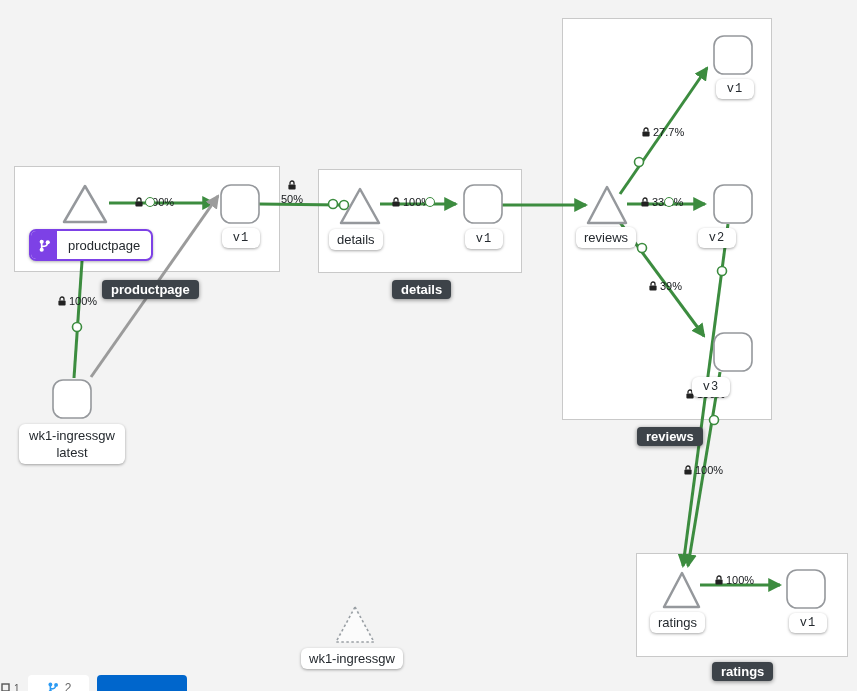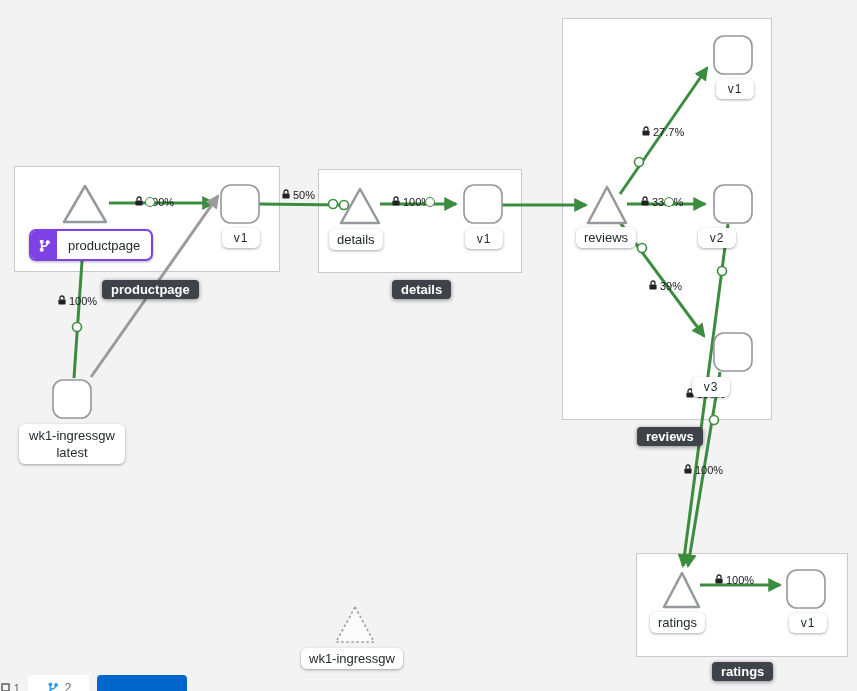--- a/index.html
+++ b/index.html
@@ -8,30 +8,30 @@
     background:#f3f3f3;
     font-family:"Liberation Sans", sans-serif;
   }
   .app-box{position:absolute; background:#fff; border:1px solid #c9c9c9;}
   svg.graph{position:absolute; left:0; top:0; z-index:2;}
   .chip{
     position:absolute; z-index:4; background:#fff; border-radius:6px;
     box-shadow:0 1px 3px rgba(0,0,0,.35);
     font-size:13px; color:#24292e; padding:3px 8px; text-align:center; white-space:nowrap;
   }
-  .chip.ver{letter-spacing:1px; font-family:Liberation Sans, sans-serif; font-size:12px;}
+  .chip.ver{letter-spacing:1px; font-family:Liberation Mono, monospace; font-size:12px;}
   .chip.twoline{line-height:17px;}
   .boxlabel{
     position:absolute; z-index:5; background:#3d4349; color:#fff; font-weight:700;
     font-size:13px; border-radius:4px; padding:2px 9px; box-shadow:0 1px 4px rgba(0,0,0,.45);
     white-space:nowrap;
   }
   .elabel{
     position:absolute; z-index:3; font-size:11px; color:#15181b;
-    display:flex; align-items:flex-start; gap:2px; white-space:nowrap;
+    display:flex; align-items:center; gap:2px; white-space:nowrap;
   }
   .elabel .txt{position:relative; z-index:1;}
   .ring{
     position:absolute; width:8px; height:8px; border:1.6px solid #3c8c3f;
     border-radius:50%; background:#fff; z-index:2; top:1px;
   }
   .badge{
     position:absolute; z-index:6; display:flex; align-items:stretch;
     border:2px solid #7d41e6; border-radius:7px; background:#fff; overflow:hidden;
     box-shadow:0 1px 3px rgba(0,0,0,.3);
@@ -156,21 +156,21 @@
 
   <div class="elabel" style="left:134px;top:196px;">
     <svg class="locksvg" width="10" height="11" viewBox="0 0 10 11">
         <path d="M3 4.5 V3 a2 2 0 0 1 4 0 V4.5" fill="none" stroke="#222" stroke-width="1.3"></path>
         <rect x="1.4" y="4.5" width="7.2" height="5" rx="1" fill="#222"></rect>
       </svg>
     <i class="ring" style="left:11px;"></i>
     <span class="txt">100%</span>
   </div>
 
-  <div class="elabel" style="left:281px;top:189px;">
+  <div class="elabel" style="left:281px;top:180px;flex-direction:column;">
     <svg class="locksvg" width="10" height="11" viewBox="0 0 10 11">
         <path d="M3 4.5 V3 a2 2 0 0 1 4 0 V4.5" fill="none" stroke="#222" stroke-width="1.3"></path>
         <rect x="1.4" y="4.5" width="7.2" height="5" rx="1" fill="#222"></rect>
       </svg>
     <span class="txt">50%</span>
   </div>
 
   <div class="elabel" style="left:391px;top:196px;">
     <svg class="locksvg" width="10" height="11" viewBox="0 0 10 11">
         <path d="M3 4.5 V3 a2 2 0 0 1 4 0 V4.5" fill="none" stroke="#222" stroke-width="1.3"></path>

